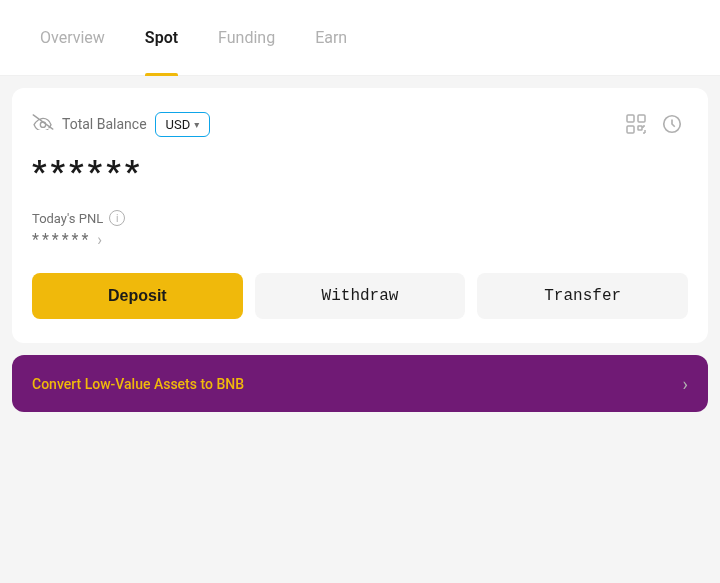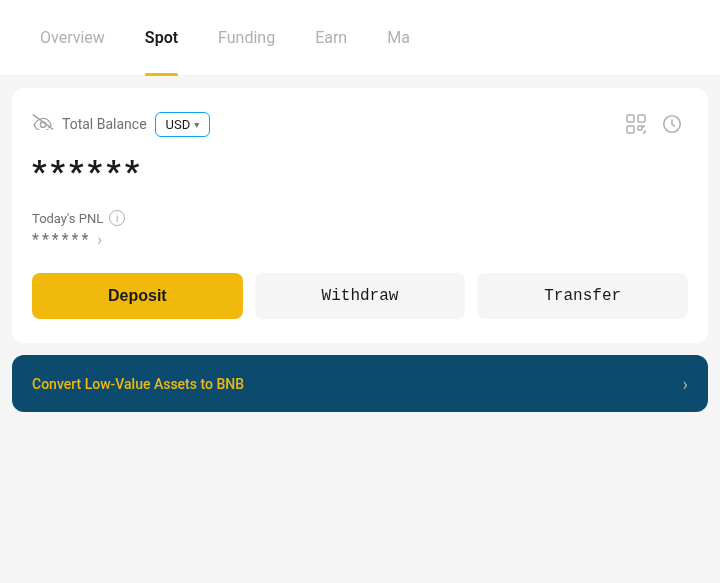--- a/index.html
+++ b/index.html
@@ -199,21 +199,21 @@
     }
 
     .btn-secondary {
       background-color: #f5f5f5;
       color: #1a1a1a;
       font-family: Liberation Mono, monospace;
     }
 
     
     .convert-banner {
-      background-color: #0c4a6e;
+      background-color: #701a75;
       margin: 0 12px 12px 12px;
       border-radius: 12px;
       padding: 18px 20px;
       display: flex;
       align-items: center;
       justify-content: space-between;
       cursor: pointer;
     }
 
     .convert-text {
@@ -252,23 +252,20 @@
     <span>Overview</span>
   </div>
   <div class="nav-item active">
     <span>Spot</span>
   </div>
   <div class="nav-item">
     <span>Funding</span>
   </div>
   <div class="nav-item">
     <span>Earn</span>
-  </div>
-  <div class="nav-item">
-    <span>Ma</span>
   </div>
 </nav>
 
 <div class="main-card">
   <div class="balance-header">
     <div class="balance-left">
       <span class="eye-slash-icon">
         <svg viewBox="0 0 24 18" xmlns="http://www.w3.org/2000/svg">
           <path d="M1 1L23 17M9.5 5.5C10.3 5.2 11.1 5 12 5c4 0 7.5 3 9 7-0.5 1.3-1.3 2.5-2.3 3.5M6.5 7C4.5 8.3 3 10 2 12c1.5 4 5 7 10 7 2 0 3.8-0.5 5.4-1.4" stroke="#a0a0a0" stroke-linecap="round"></path>
           <circle cx="12" cy="12" r="3" stroke="#a0a0a0"></circle>

